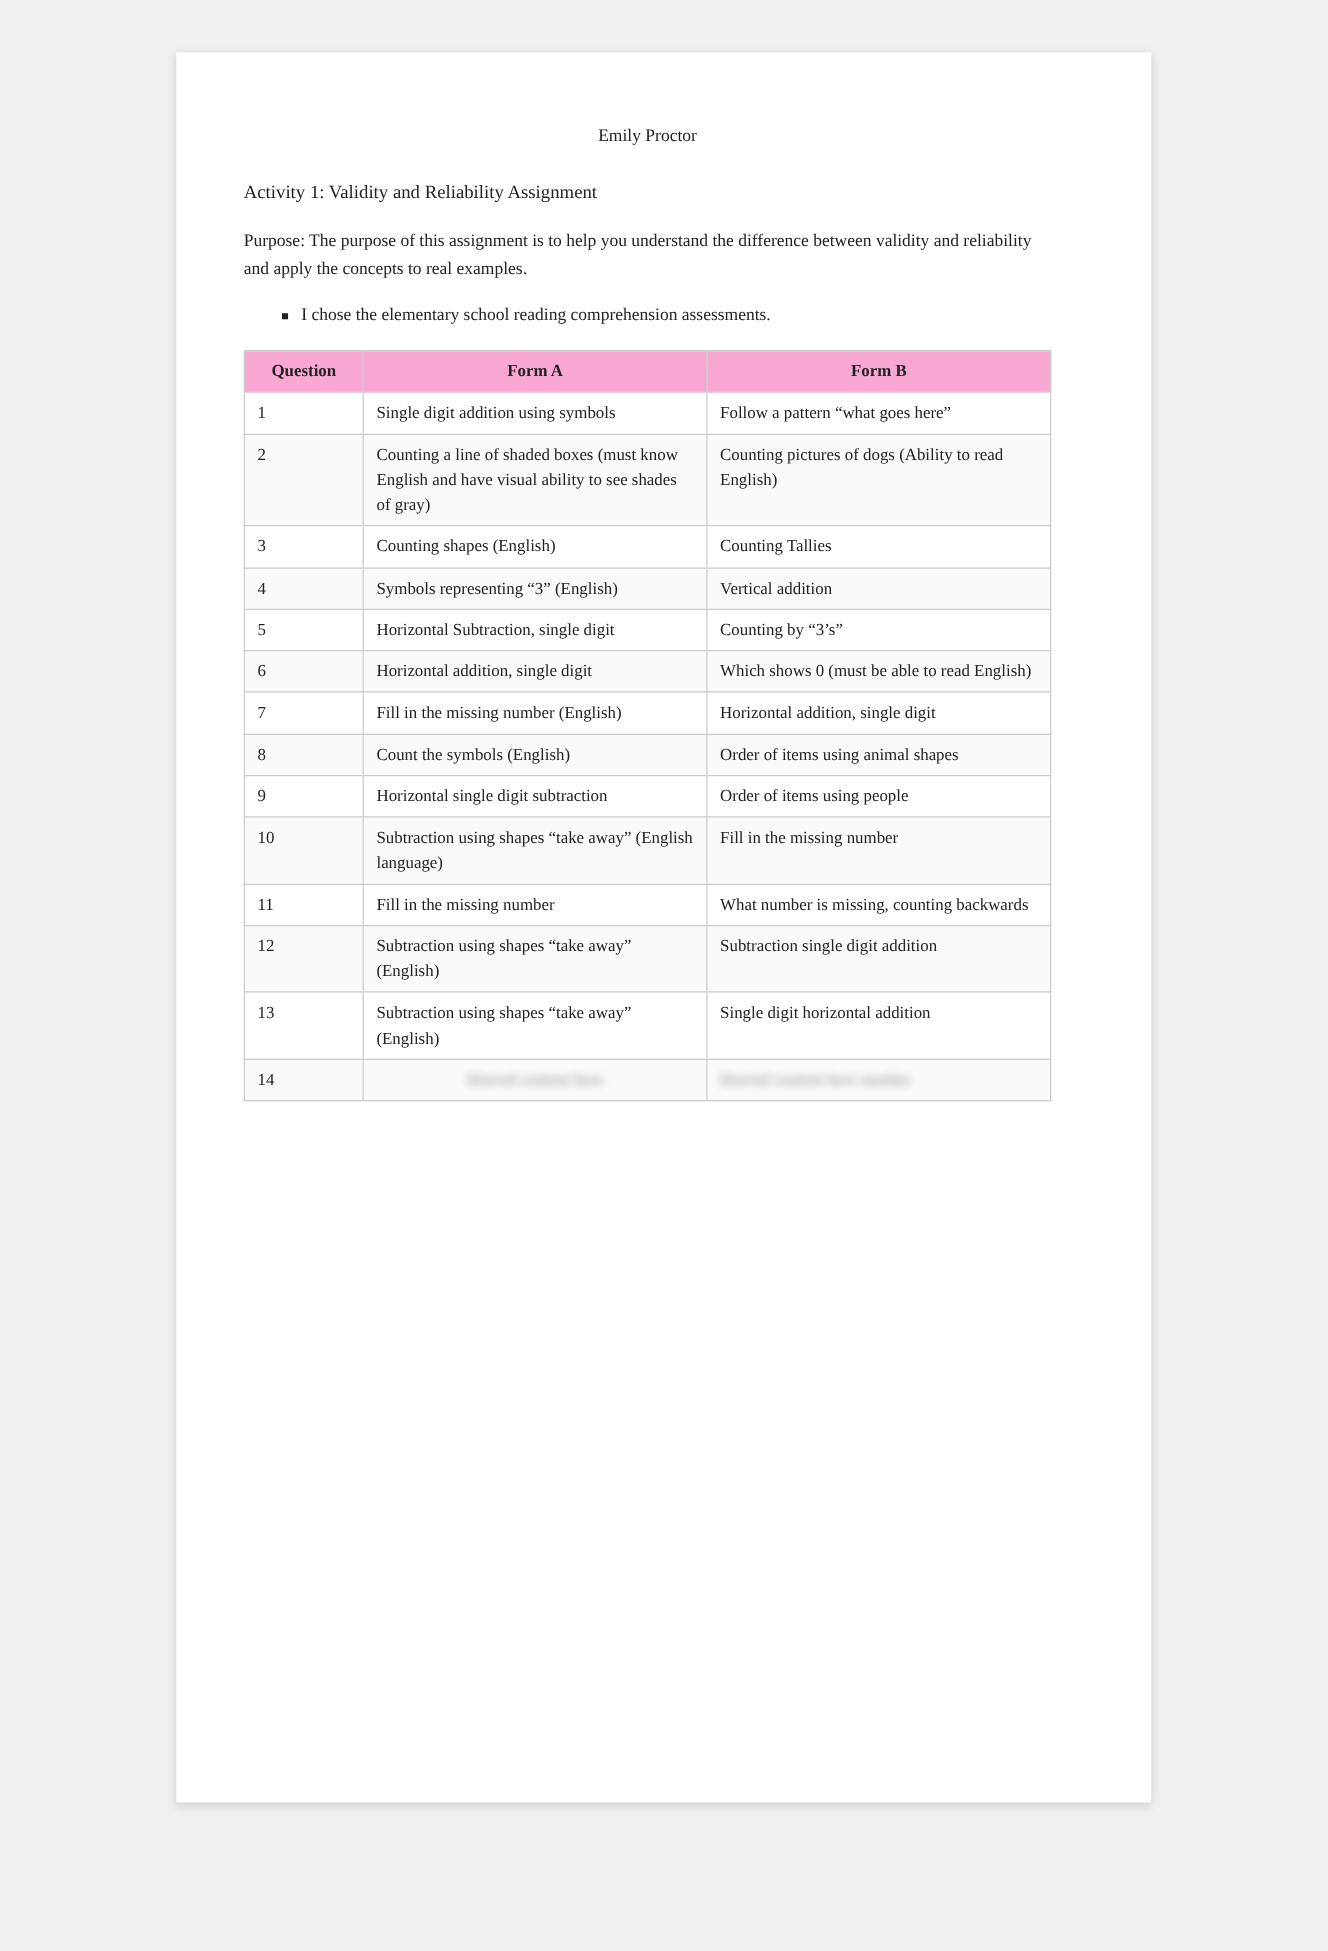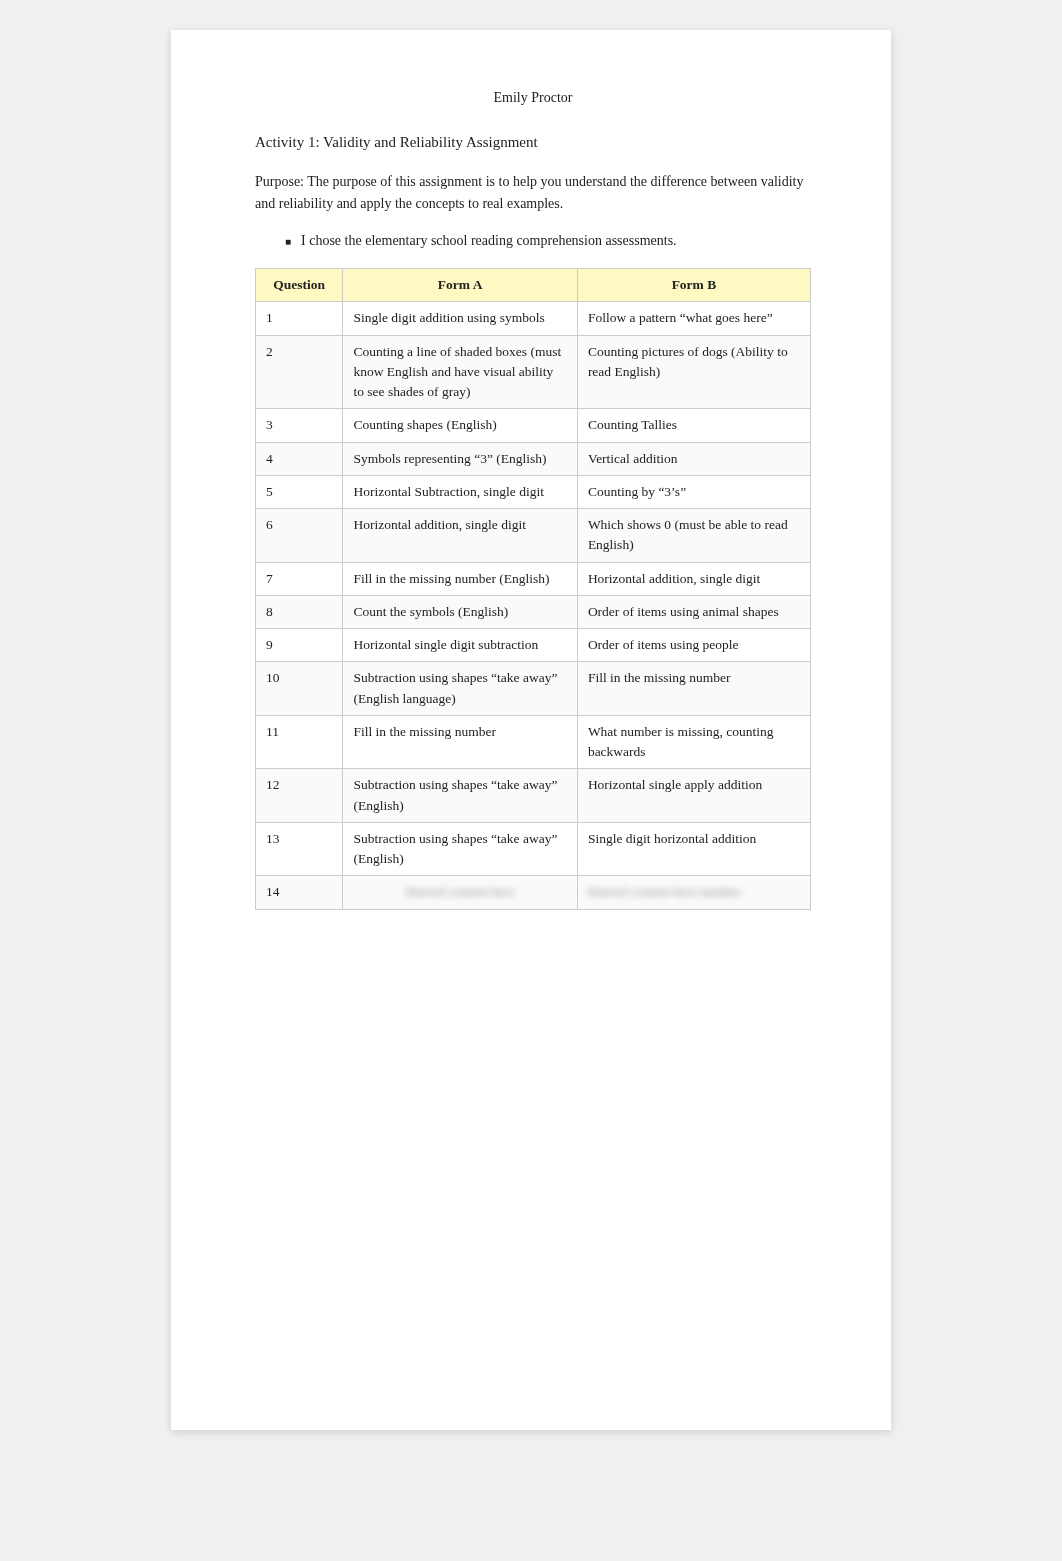--- a/index.html
+++ b/index.html
@@ -9,25 +9,25 @@
     }
 
     body {
       background: #f0f0f0;
       font-family: Georgia, 'Times New Roman', serif;
       font-size: 14px;
       color: #222;
     }
 
     .page {
-      width: 720px;
+      width: 780px;
       min-height: 1400px;
       background: #fff;
-      margin: 30px auto;
-      padding: 60px 80px 80px 84px;
+      margin: 42px auto;
+      padding: 60px 80px 80px 54px;
       box-shadow: 0 2px 8px rgba(0,0,0,0.15);
     }
 
     .author {
       text-align: center;
       font-size: 14px;
       margin-bottom: 28px;
     }
 
     .activity-title {
@@ -58,21 +58,21 @@
     }
 
     table {
       width: 100%;
       border-collapse: collapse;
       margin-top: 16px;
       font-size: 13.5px;
     }
 
     thead tr {
-      background: #fef9c3;
+      background: #f9a8d4;
       border-radius: 10px;
     }
 
     th, td {
       border: 1px solid #ccc;
       padding: 6px 10px;
       vertical-align: top;
       line-height: 1.5;
     }
 
@@ -175,21 +175,21 @@
           <td>Fill in the missing number</td>
         </tr>
         <tr>
           <td>11</td>
           <td>Fill in the missing number</td>
           <td>What number is missing, counting backwards</td>
         </tr>
         <tr>
           <td>12</td>
           <td>Subtraction using shapes “take away” (English)</td>
-          <td>Horizontal single apply addition</td>
+          <td>Subtraction single digit addition</td>
         </tr>
         <tr>
           <td>13</td>
           <td>Subtraction using shapes “take away” (English)</td>
           <td>Single digit horizontal addition</td>
         </tr>
         <tr>
           <td>14</td>
           <td style="color: transparent; text-shadow: rgba(0, 0, 0, 0.45) 0px 0px 7px; user-select: none; text-align: center;">blurred content here</td>
           <td style="color: transparent; text-shadow: rgba(0, 0, 0, 0.45) 0px 0px 7px; user-select: none;">blurred content here number</td>

